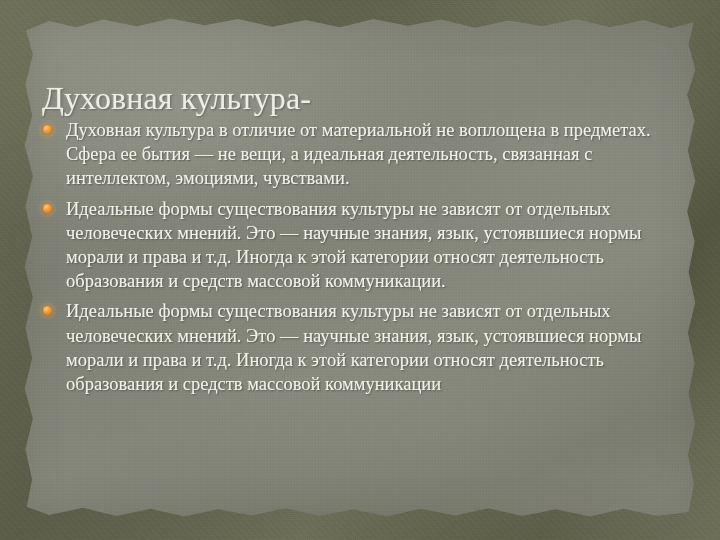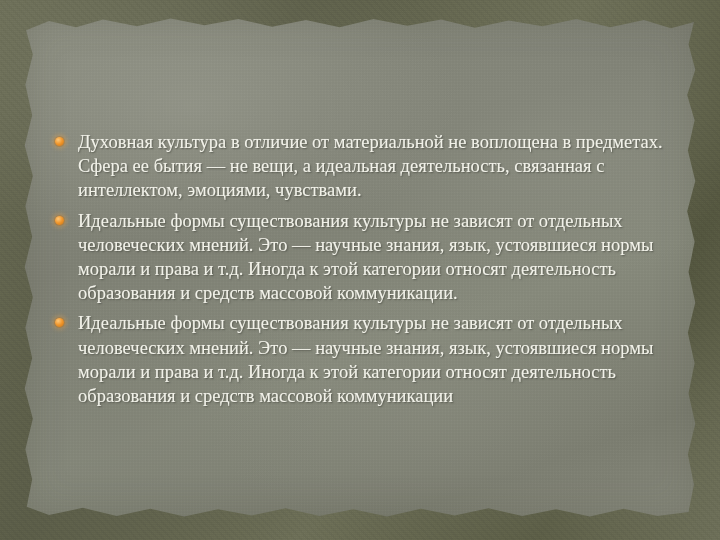--- a/index.html
+++ b/index.html
@@ -110,21 +110,21 @@
       1px 1px 2px rgba(40,42,32,.55);
     white-space: nowrap;
   }
 
   #bullet-list {
     position: absolute;
     left: 36px;
     top: 118px;
     width: 654px;
     list-style: none;
-    margin: 12px;
+    margin: 0;
     padding: 0;
   }
 
   .bullet-item {
     position: relative;
     padding-left: 30px;
     margin: 0 0 6px 0;
     font-family: "Liberation Serif", "DejaVu Serif", serif;
     font-size: 18.5px;
     line-height: 24.2px;
@@ -152,20 +152,21 @@
 </style>
 </head>
 <body>
 
 <div id="slide">
 
   <div id="paper"></div>
 
   <div id="content">
 
+    <h1 id="slide-title">Духовная культура-</h1>
 
     <ul id="bullet-list">
 
       <li class="bullet-item">
         <span class="bullet-marker"></span>
         <span class="bullet-text">Духовная культура в отличие от материальной не воплощена в предметах. Сфера ее бытия — не вещи, а идеальная деятельность, связанная с интеллектом, эмоциями, чувствами.</span>
       </li>
 
       <li class="bullet-item">
         <span class="bullet-marker"></span>

